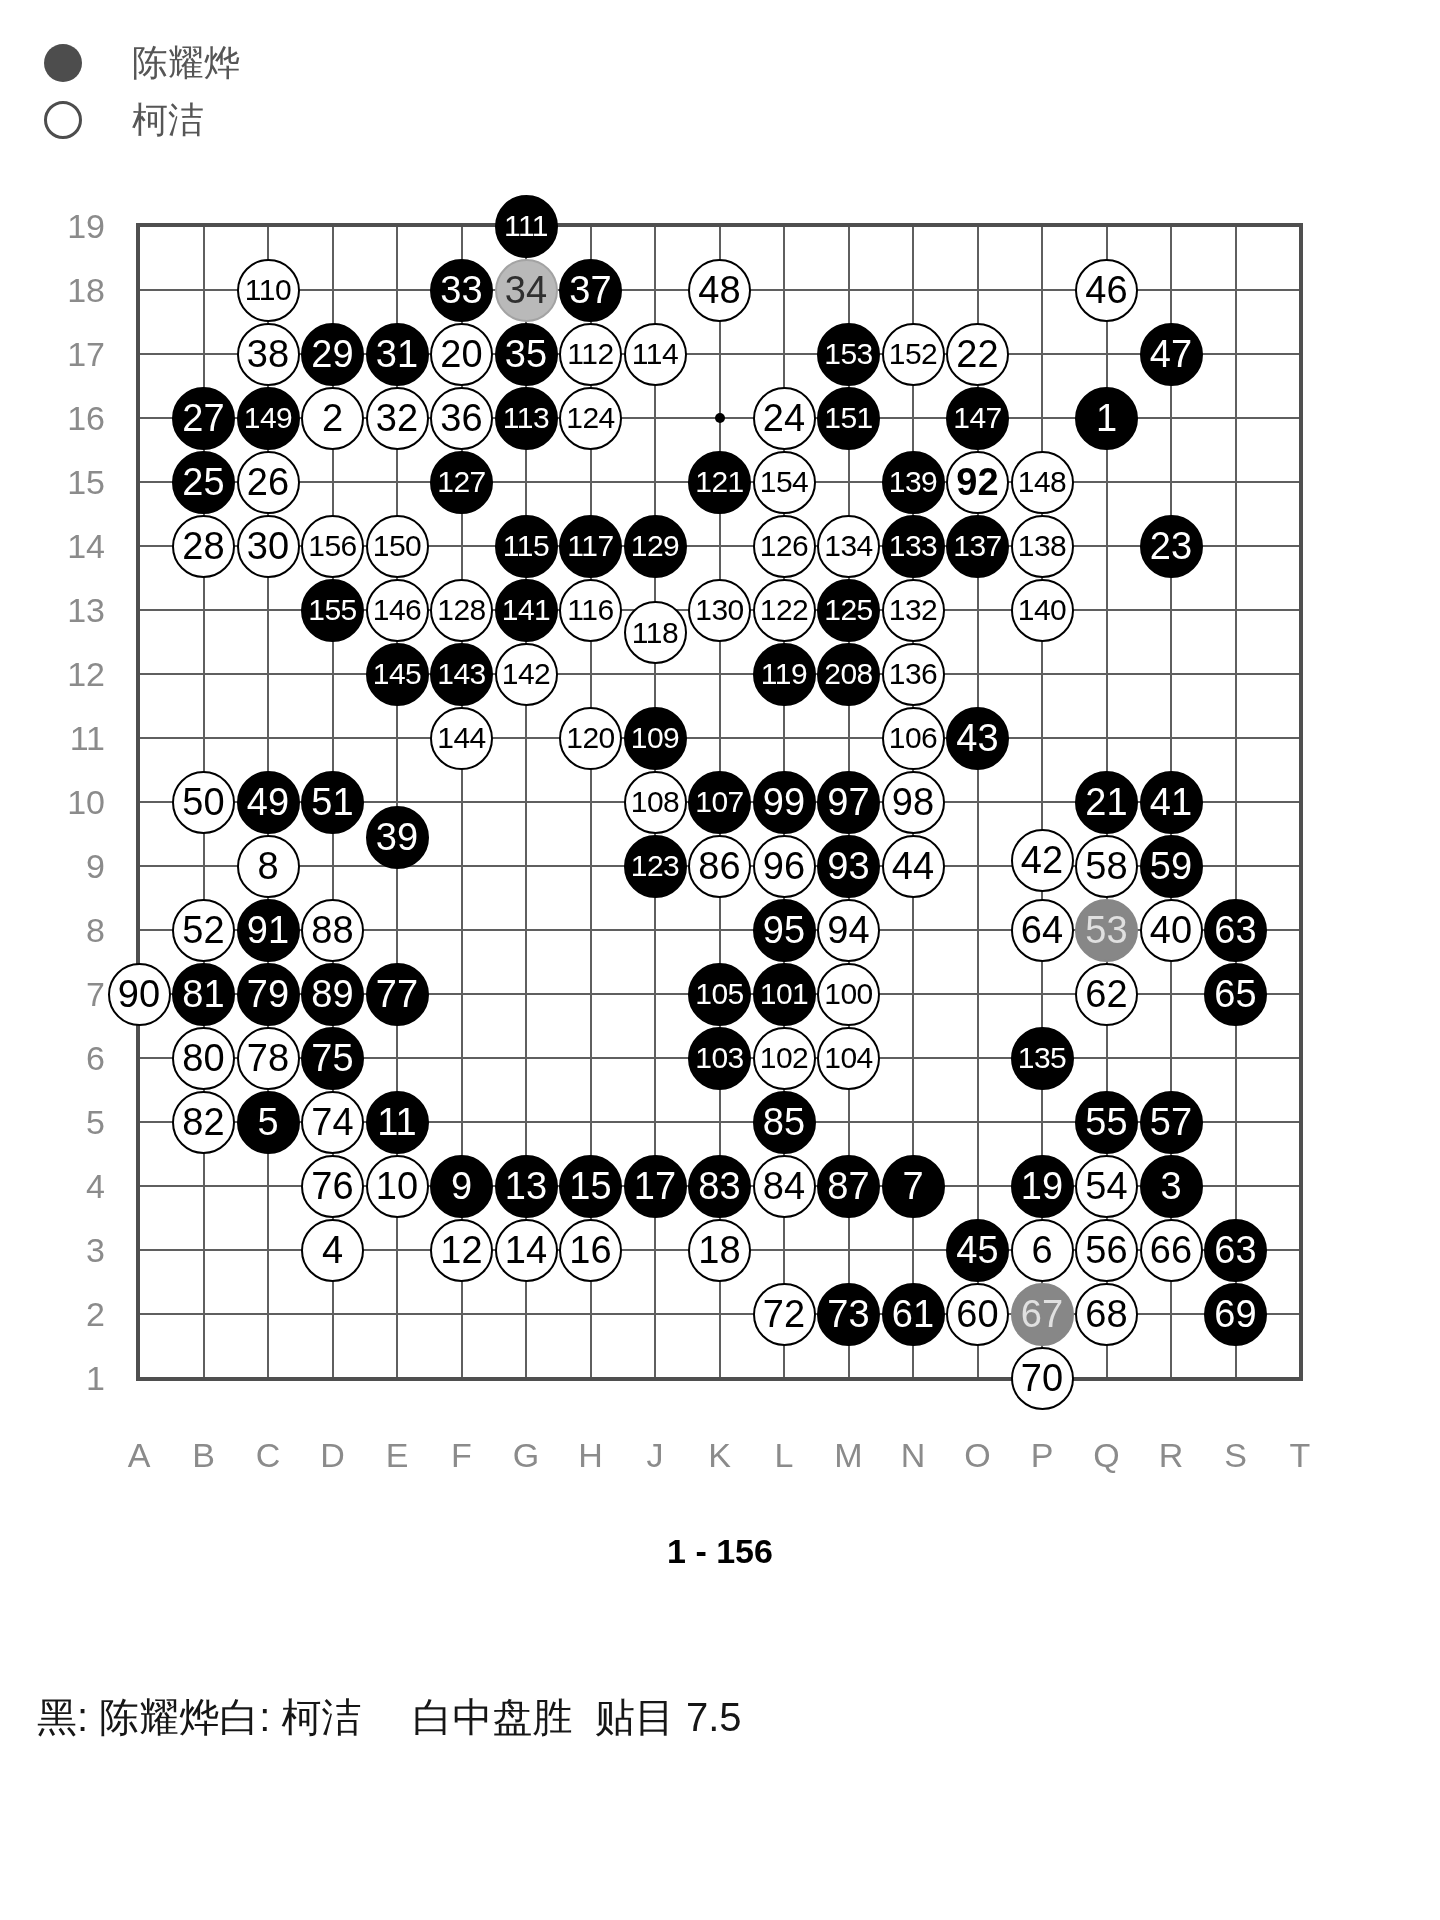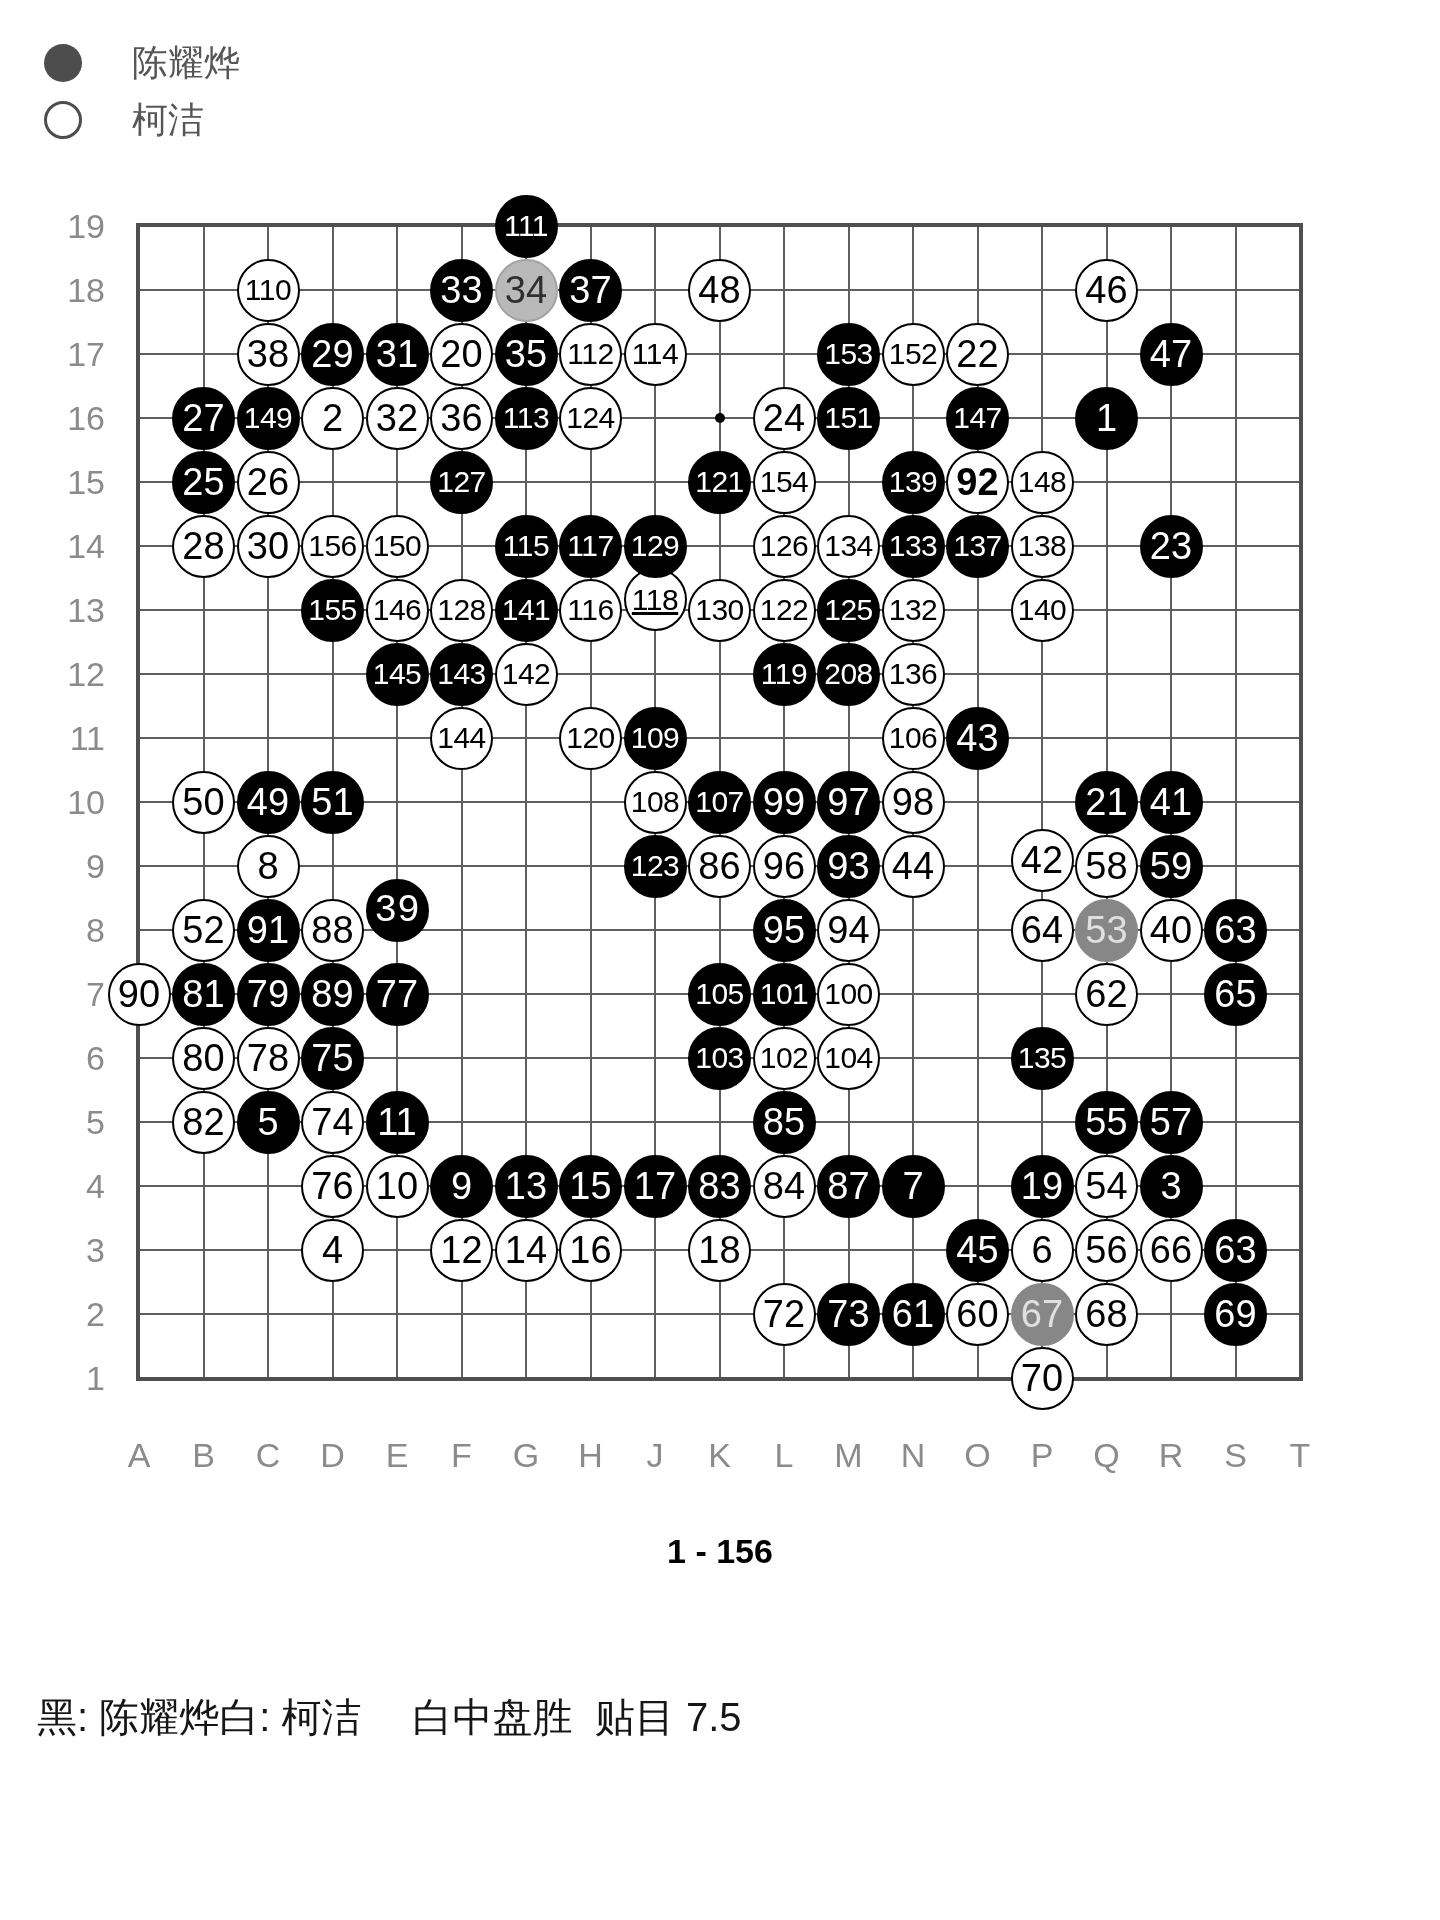--- a/index.html
+++ b/index.html
@@ -157,21 +157,21 @@
     <div class="stone b f2" style="left: 301px; top: 322.5px;">29</div>
     <div class="stone w f2" style="left: 236.5px; top: 514.5px;">30</div>
     <div class="stone b f2" style="left: 365.5px; top: 322.5px;">31</div>
     <div class="stone w f2" style="left: 365.5px; top: 386.5px;">32</div>
     <div class="stone b f2" style="left: 430px; top: 258.5px;">33</div>
     <div class="stone cw f2" style="left: 494.5px; top: 258.5px;">34</div>
     <div class="stone b f2" style="left: 494.5px; top: 322.5px;">35</div>
     <div class="stone w f2" style="left: 430px; top: 386.5px;">36</div>
     <div class="stone b f2" style="left: 559px; top: 258.5px;">37</div>
     <div class="stone w f2" style="left: 236.5px; top: 322.5px;">38</div>
-    <div class="stone b f2" style="left: 365.5px; top: 879px; font-family: Liberation Mono, monospace;">39</div>
+    <div class="stone b f2" style="left: 365.5px; top: 806px;">39</div>
     <div class="stone w f2" style="left: 1139.5px; top: 898.5px;">40</div>
     <div class="stone b f2" style="left: 1139.5px; top: 770.5px;">41</div>
     <div class="stone w f2" style="left: 1010.5px; top: 829px;">42</div>
     <div class="stone b f2" style="left: 946px; top: 706.5px;">43</div>
     <div class="stone w f2" style="left: 881.5px; top: 834.5px;">44</div>
     <div class="stone b f2" style="left: 946px; top: 1218.5px;">45</div>
     <div class="stone w f2" style="left: 1075px; top: 258.5px;">46</div>
     <div class="stone b f2" style="left: 1139.5px; top: 322.5px;">47</div>
     <div class="stone w f2" style="left: 688px; top: 258.5px;">48</div>
     <div class="stone b f2" style="left: 236.5px; top: 770.5px;">49</div>
@@ -236,21 +236,21 @@
     <div class="stone w f3" style="left: 623.5px; top: 770.5px;">108</div>
     <div class="stone b f3" style="left: 623.5px; top: 706.5px;">109</div>
     <div class="stone w f3" style="left: 236.5px; top: 258.5px;">110</div>
     <div class="stone b f3" style="left: 494.5px; top: 194.5px;">111</div>
     <div class="stone w f3" style="left: 559px; top: 322.5px;">112</div>
     <div class="stone b f3" style="left: 494.5px; top: 386.5px;">113</div>
     <div class="stone w f3" style="left: 623.5px; top: 322.5px;">114</div>
     <div class="stone b f3" style="left: 494.5px; top: 514.5px;">115</div>
     <div class="stone w f3" style="left: 559px; top: 578.5px;">116</div>
     <div class="stone b f3" style="left: 559px; top: 514.5px;">117</div>
-    <div class="stone w f3" style="left: 623.5px; top: 568px; text-decoration: underline;">118</div>
+    <div class="stone w f3" style="left: 623.5px; top: 601px;">118</div>
     <div class="stone b f3" style="left: 752.5px; top: 642.5px;">119</div>
     <div class="stone w f3" style="left: 559px; top: 706.5px;">120</div>
     <div class="stone b f3" style="left: 688px; top: 450.5px;">121</div>
     <div class="stone w f3" style="left: 752.5px; top: 578.5px;">122</div>
     <div class="stone b f3" style="left: 623.5px; top: 834.5px;">123</div>
     <div class="stone w f3" style="left: 559px; top: 386.5px;">124</div>
     <div class="stone b f3" style="left: 817px; top: 578.5px;">125</div>
     <div class="stone w f3" style="left: 752.5px; top: 514.5px;">126</div>
     <div class="stone b f3" style="left: 430px; top: 450.5px;">127</div>
     <div class="stone w f3" style="left: 430px; top: 578.5px;">128</div>

